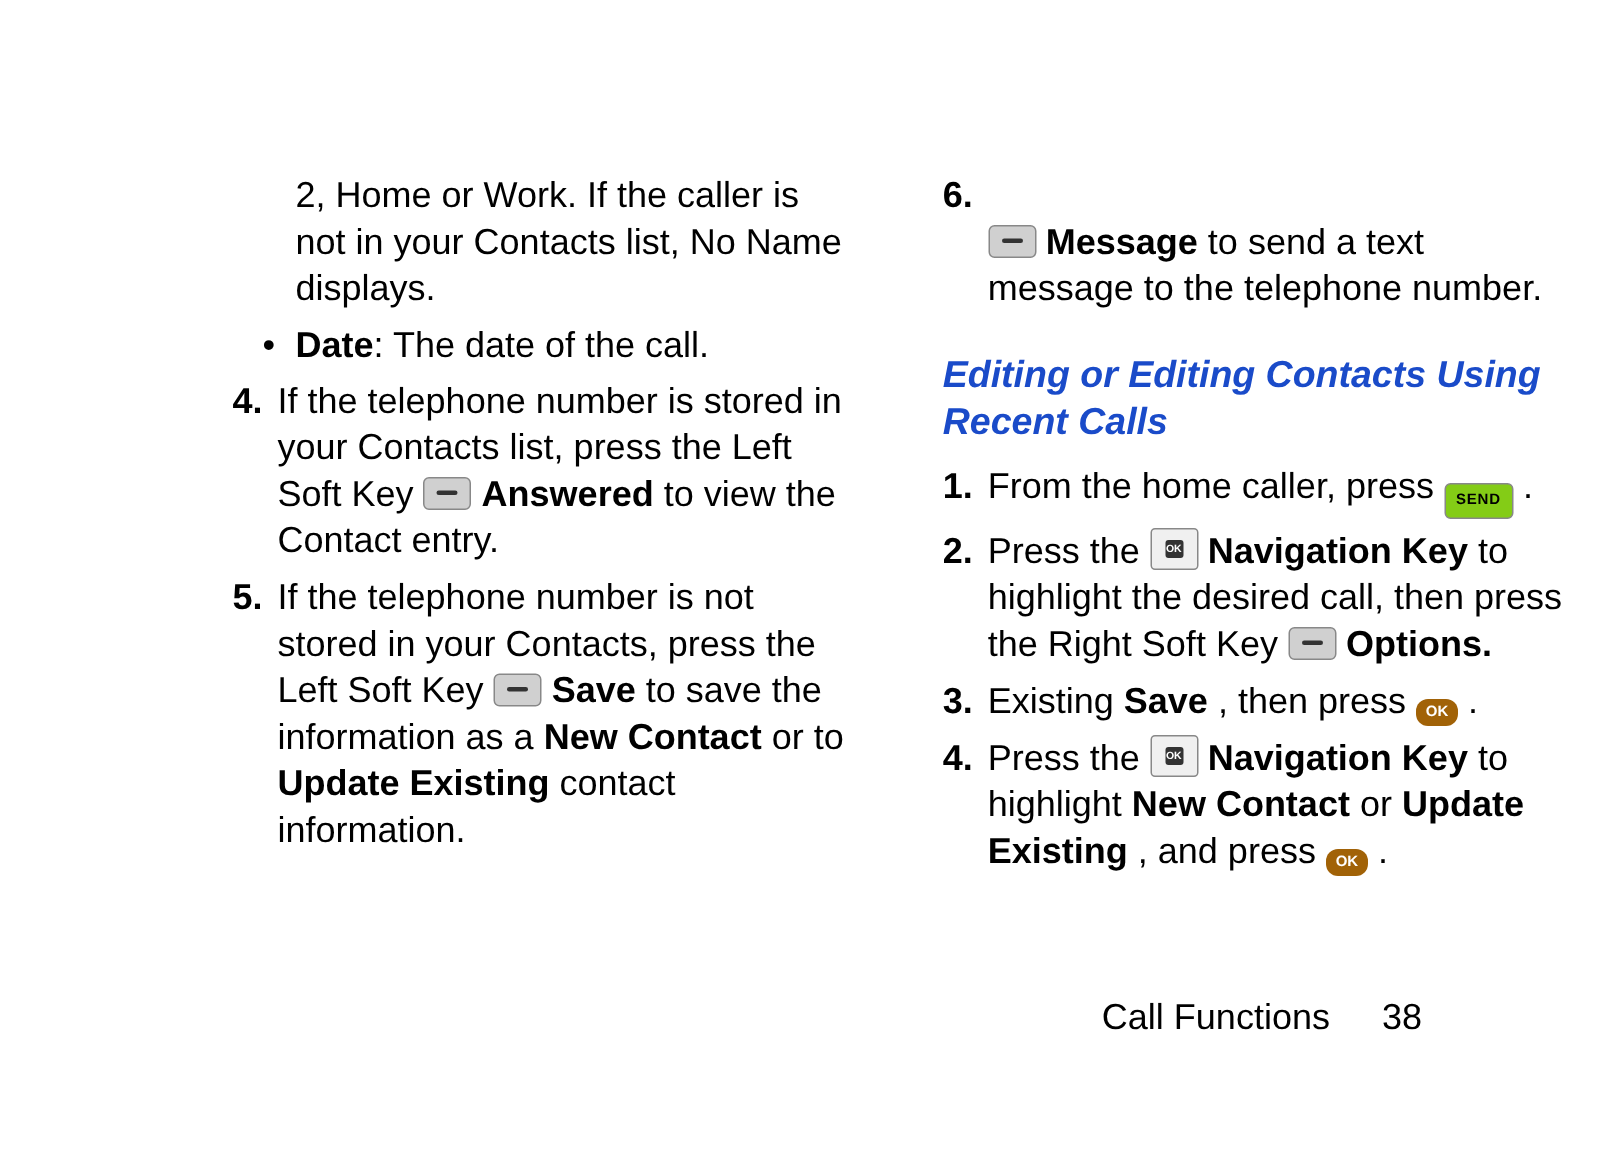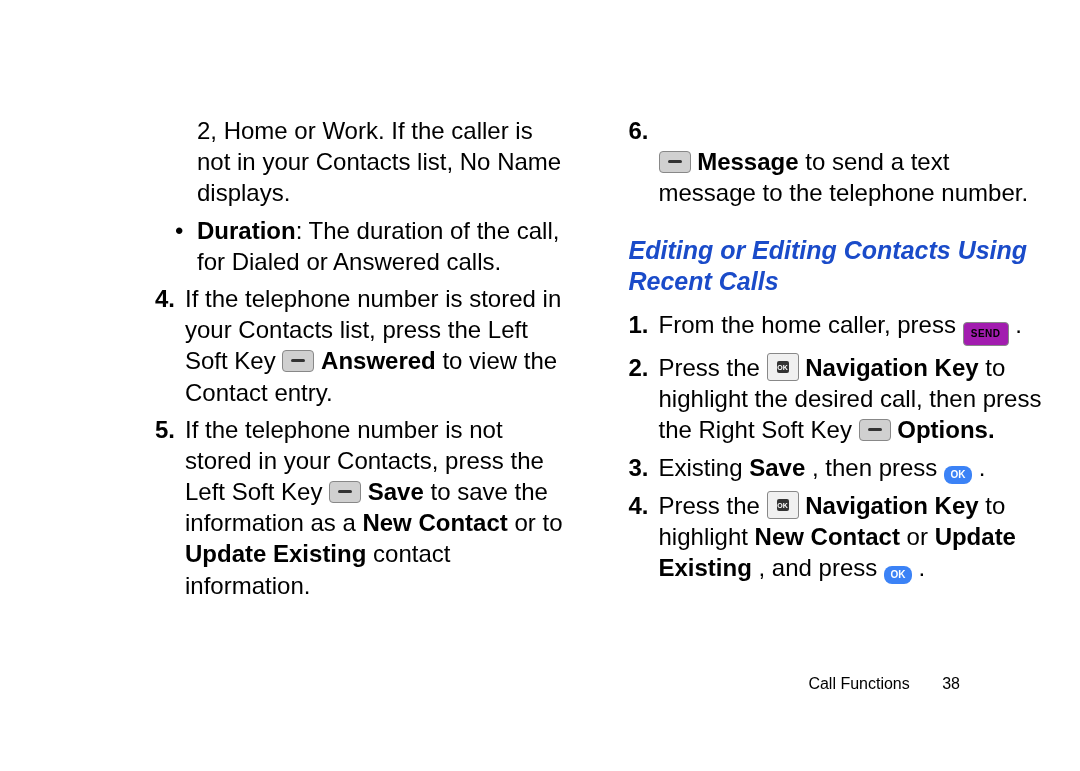--- a/index.html
+++ b/index.html
@@ -118,65 +118,65 @@
     top: 9px;
     text-align: center;
     color: #fff;
     font-size: 7px;
     font-weight: bold;
   }
   .icon-ok {
     display: inline-block;
     width: 28px;
     height: 18px;
-    background: #3b82f6;
+    background: #a16207;
     border-radius: 8px;
     color: #fff;
     font-size: 10px;
     font-weight: bold;
     text-align: center;
     line-height: 18px;
     vertical-align: -2px;
   }
   .icon-send {
     display: inline-block;
     width: 44px;
     height: 22px;
-    background: #a21caf;
+    background: #84cc16;
     border: 1px solid #888;
     border-radius: 4px;
     font-size: 10px;
     font-weight: bold;
     text-align: center;
     line-height: 22px;
     vertical-align: -4px;
     letter-spacing: 0.5px;
   }
   .footer {
     position: absolute;
     bottom: 78px;
-    right: 120px;
-    font-size: 16px;
+    right: 132px;
+    font-size: 24px;
   }
   .footer .pn {
     display: inline-block;
     margin-left: 28px;
   }
 </style>
 </head>
 <body>
 
 <div class="page">
   <div class="columns">
 
     <div class="col left-col">
       <div class="hang">2, Home or Work. If the caller is not in your Contacts list, No Name displays.</div>
 
       <div class="bullet-line">
-        <span class="b">Duration</span><span>: The duration of the call, for Dialed or Answered calls.</span>
+        <span class="b">Date</span><span>: The date of the call.</span>
       </div>
 
       <div class="num-item">
         <span class="num">4.</span>
         <span>If the telephone number is stored in your Contacts list, press the Left Soft Key </span>
         <span class="icon-softkey"></span>
         <span class="b"> Answered</span>
         <span> to view the Contact entry.</span>
       </div>
 

